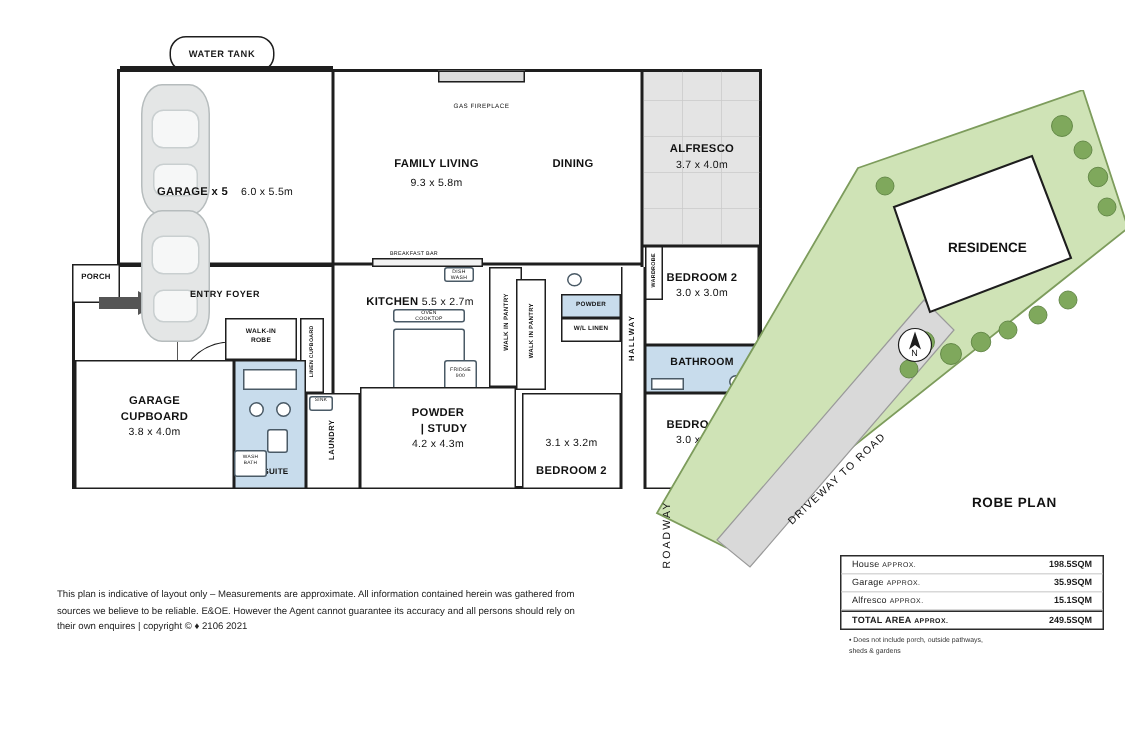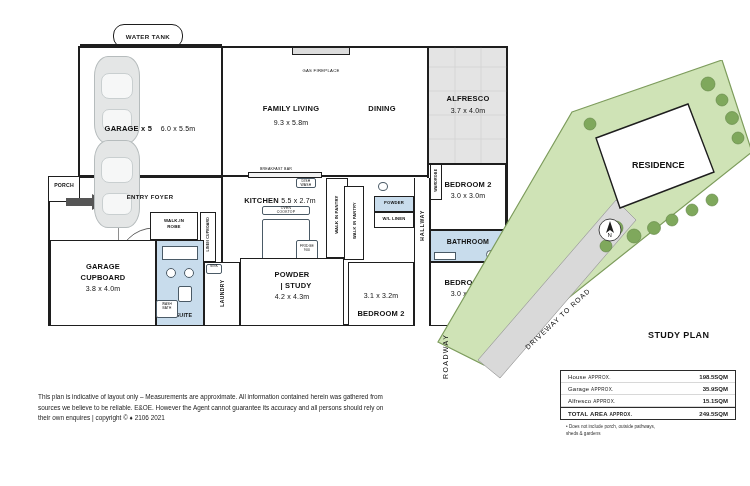--- a/index.html
+++ b/index.html
@@ -332,21 +332,21 @@
       <circle cx="186" cy="186" r="6"></circle>
     </g>
 
     <circle cx="190" cy="170" r="11" fill="#ffffff" stroke="#1e1e1e" stroke-width=".8"></circle>
     <polygon points="190,161 194,173 190,170 186,173" fill="#1e1e1e"></polygon>
     <text x="187.5" y="177" font-family="Liberation Sans, sans-serif" font-size="6" fill="#111">N</text>
 
     <text font-family="Liberation Sans, sans-serif" font-size="7" letter-spacing="1" fill="#111" transform="translate(108,290) rotate(-43)">DRIVEWAY TO ROAD</text>
   </svg>
 
-  <div class="label" id="siteplan-title">STUDY PLAN</div>
+  <div class="label" id="siteplan-title">ROBE PLAN</div>
 
   <div class="label" style="left:416px; top:352px; width:60px; font-size:7px; letter-spacing:1.4px; font-weight:400; transform:rotate(-90deg); transform-origin:center center;">ROADWAY</div>
 
   <div id="area-table">
     <div class="row">
       <span class="lab"><span>House</span> <span class="sub">APPROX.</span></span>
       <span class="val">198.5SQM</span>
     </div>
     <div class="row">
       <span class="lab"><span>Garage</span> <span class="sub">APPROX.</span></span>

